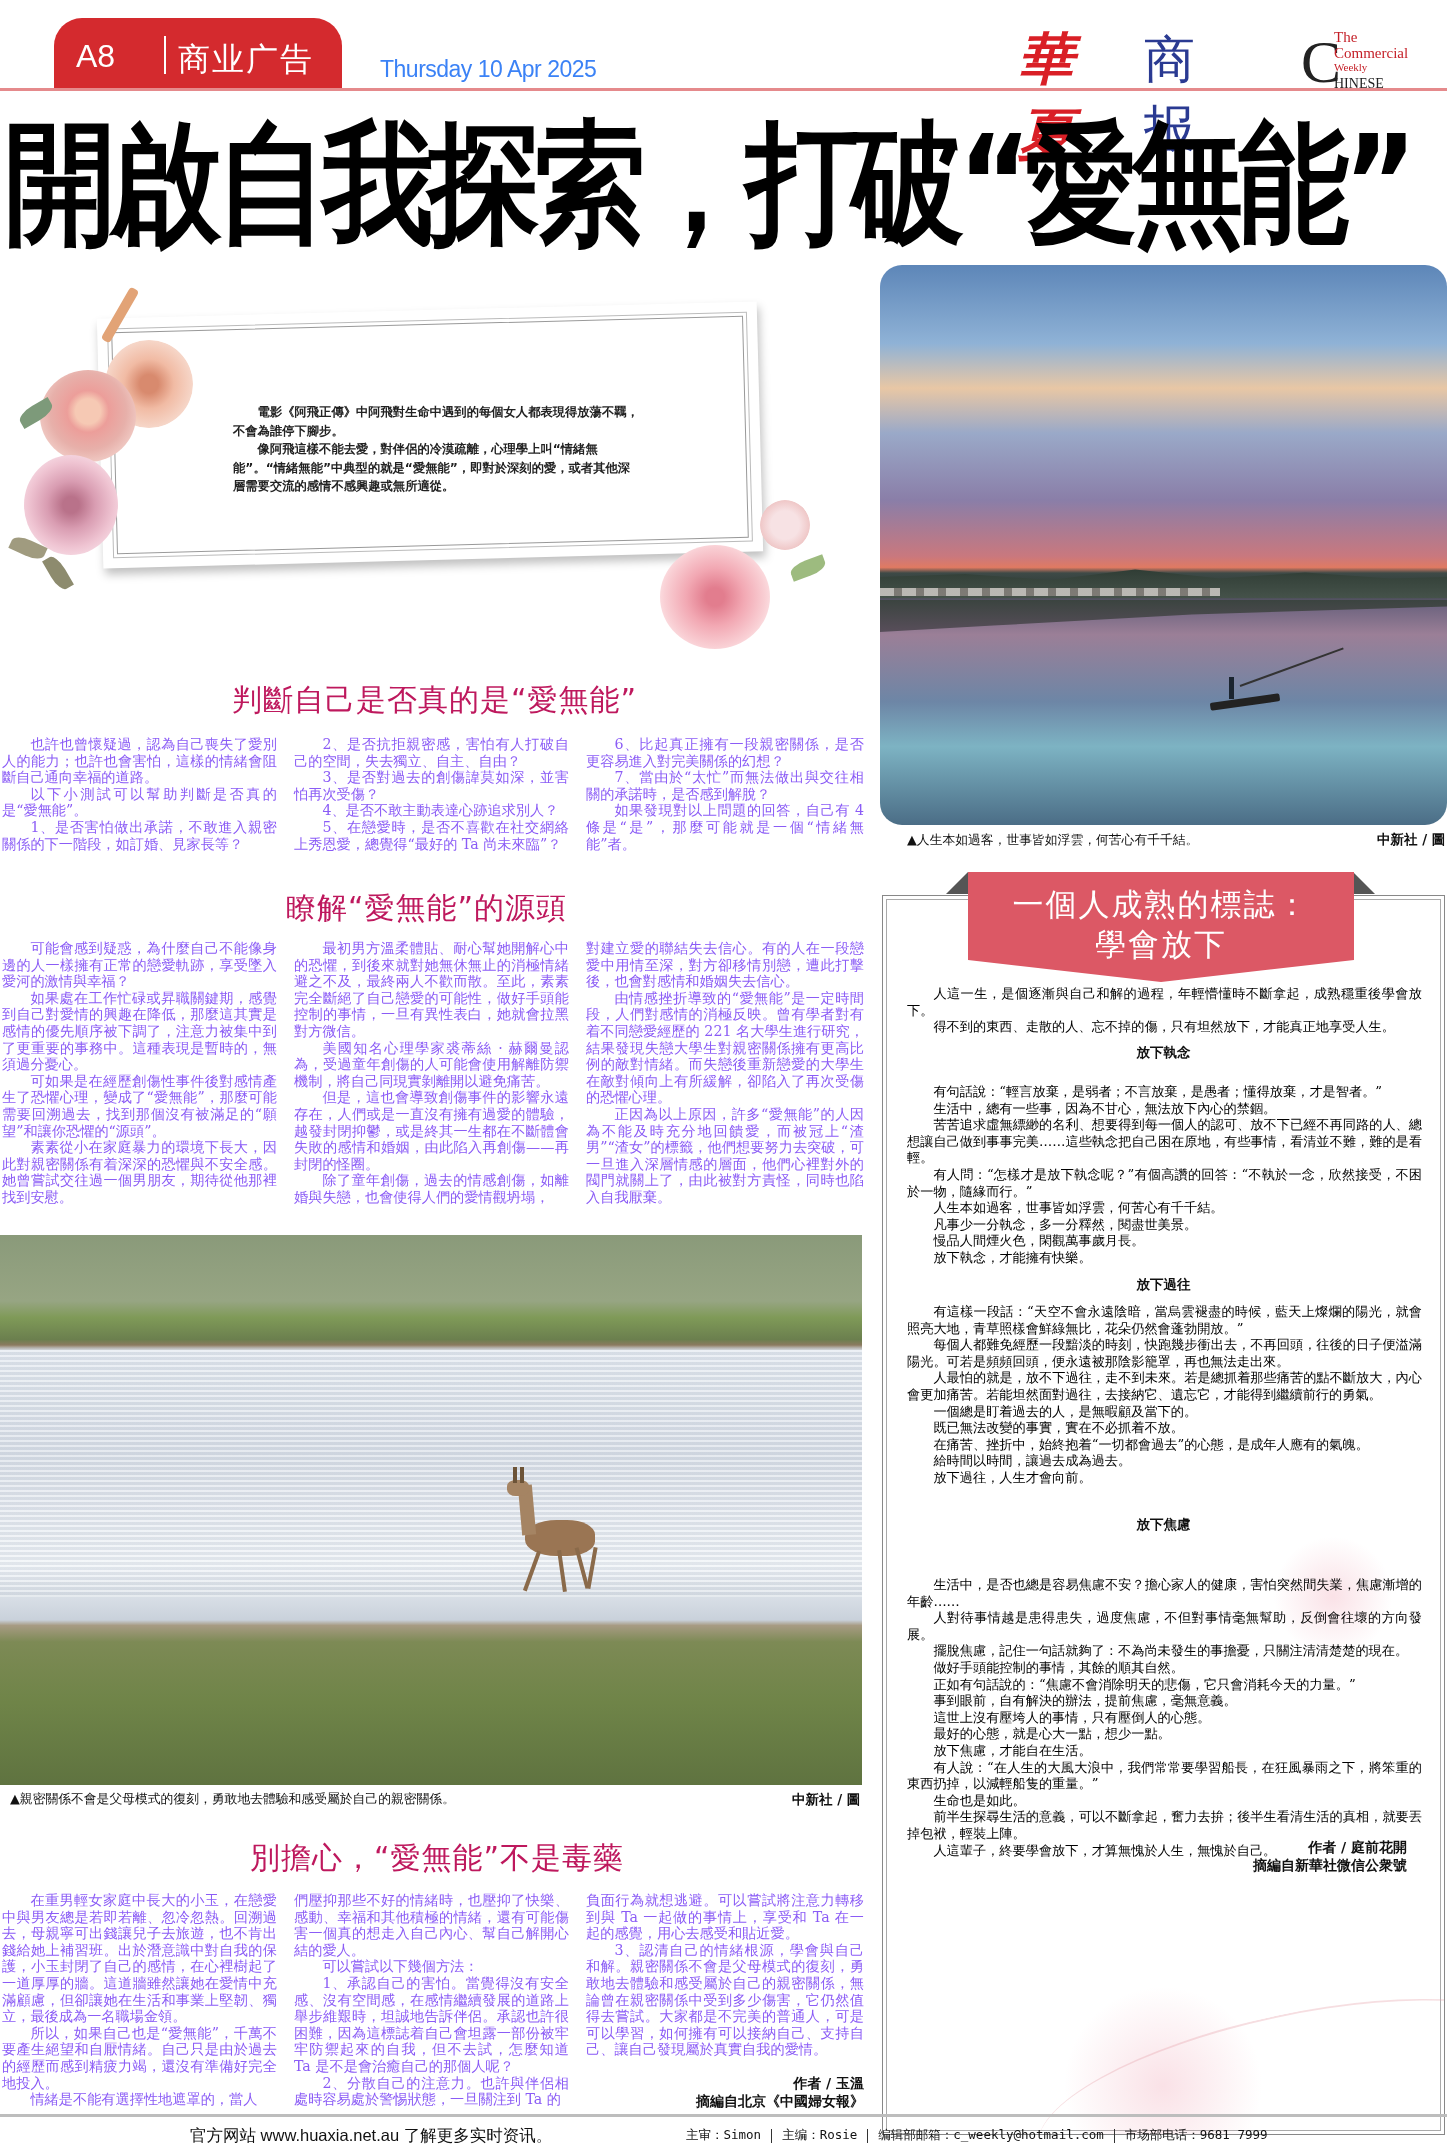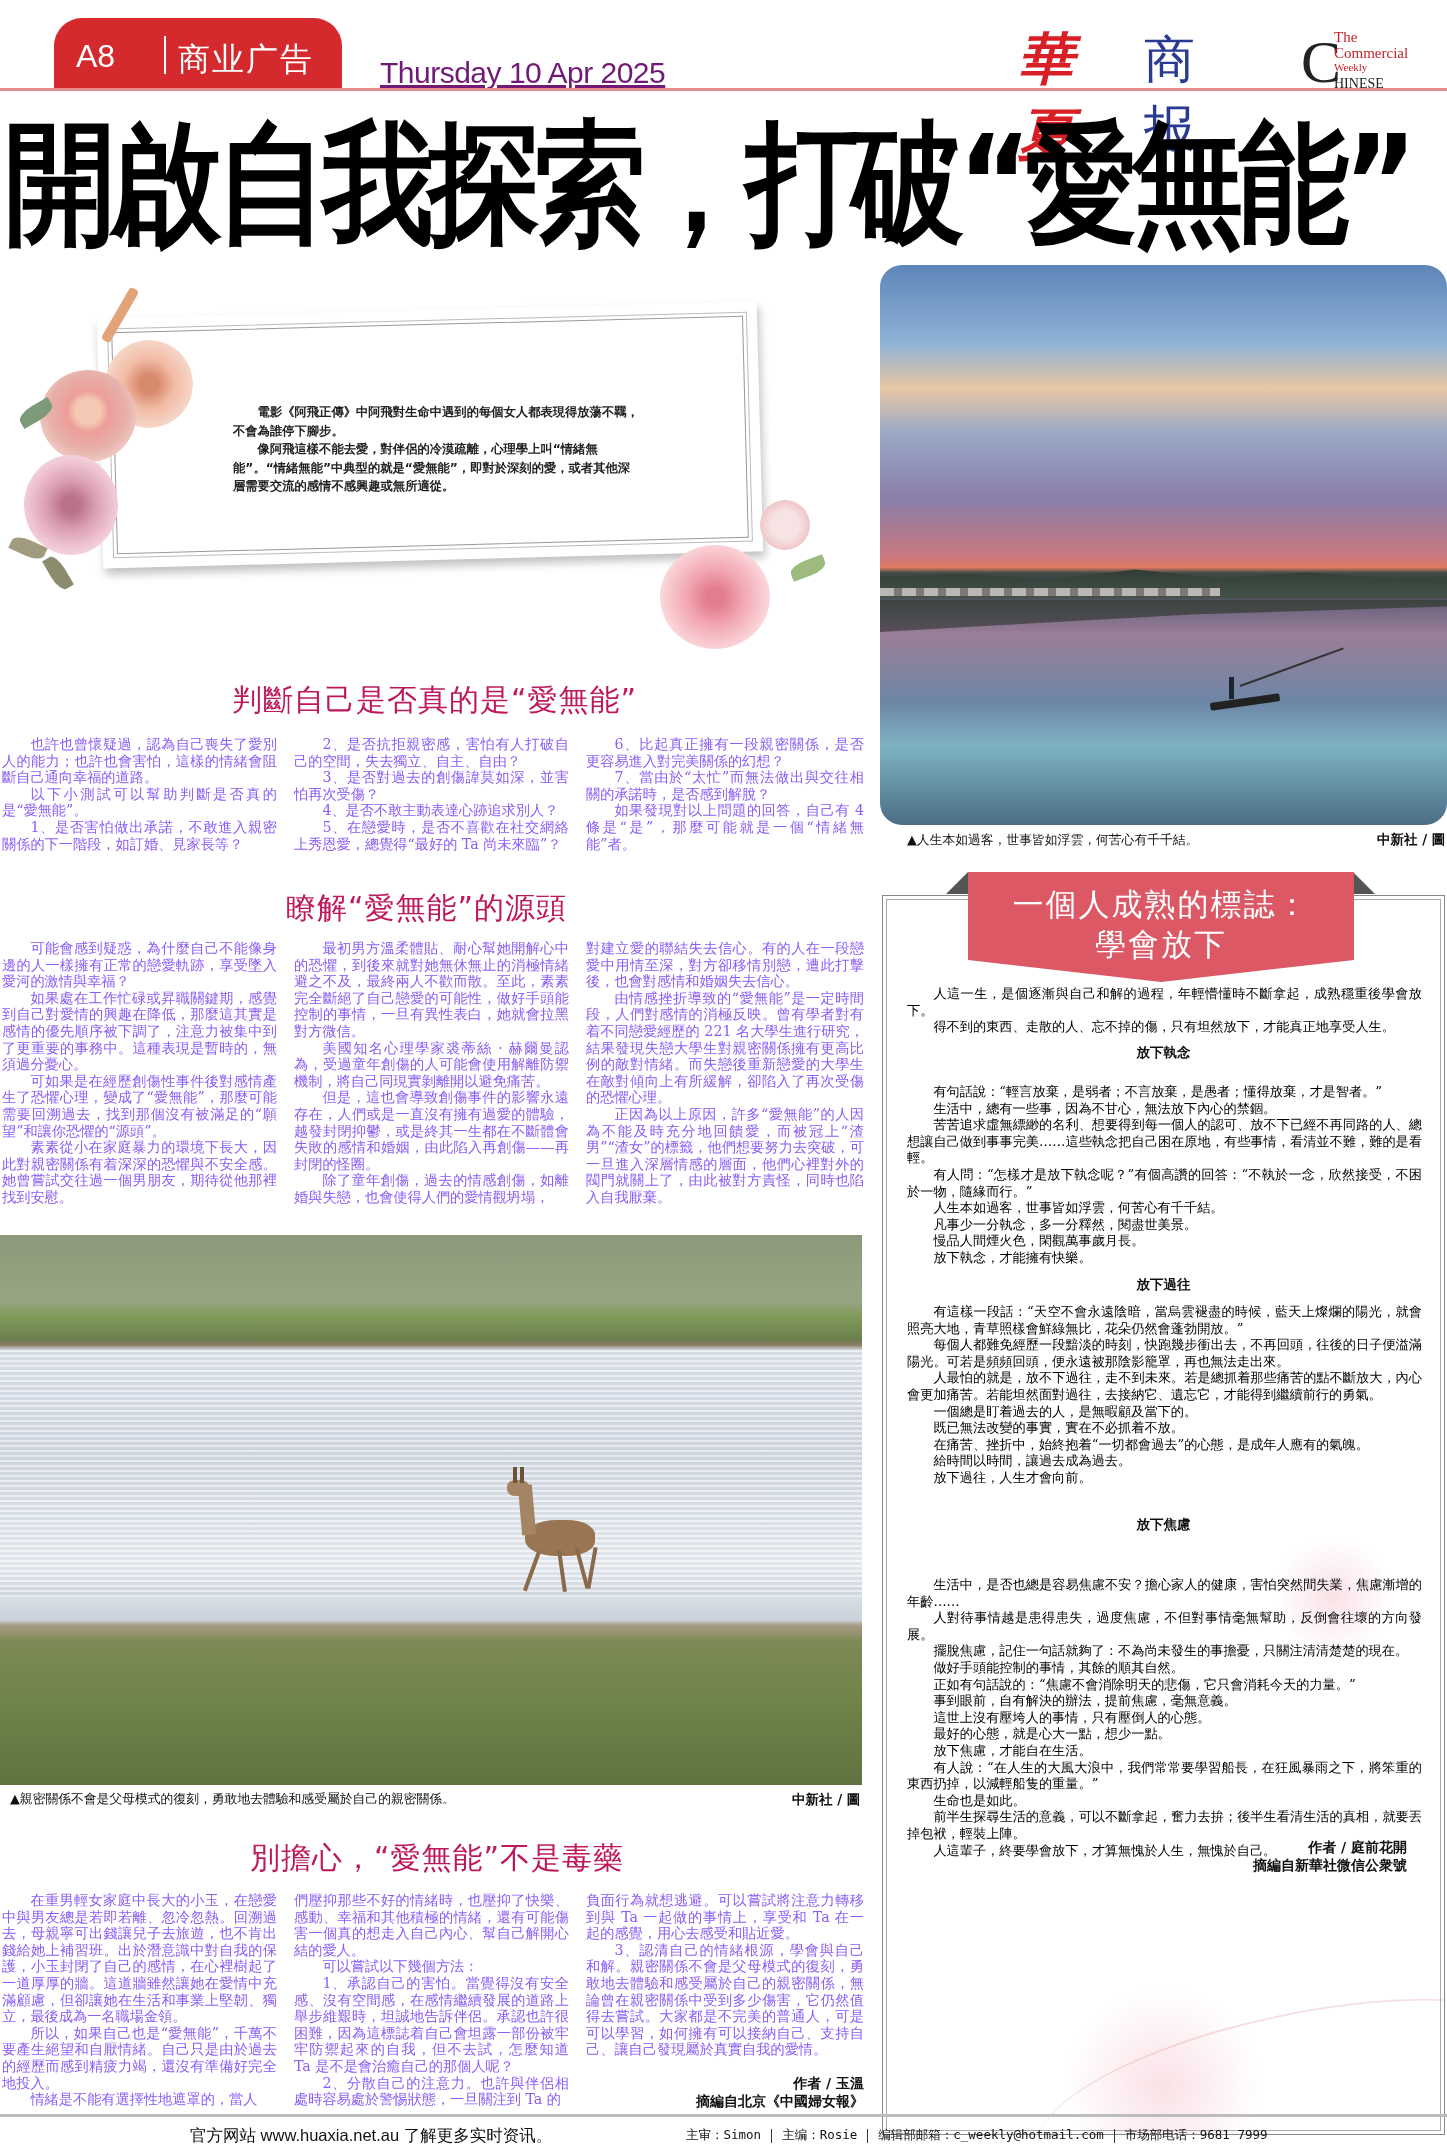--- a/index.html
+++ b/index.html
@@ -6,21 +6,21 @@
   html, body { width: 1447px; height: 2150px; background: #ffffff; overflow: hidden; }
   body { position: relative; font-family: "DejaVu Sans", "Liberation Sans", sans-serif; color: #111; }
 
   
   .masthead { position: absolute; left: 8px; top: 0; width: 1447px; height: 76px; border-radius: 21px; }
   .page-tab { position: absolute; left: 46px; top: 18px; width: 288px; height: 70px; background: #d42a2e; border-radius: 28px 28px 0 0; }
   .page-tab span { position: absolute; top: 20px; color: #fff; font-family: "Liberation Sans", sans-serif; font-size: 32px; }
   .page-tab .pno { left: 22px; }
   .page-tab .sep { left: 110px; top: 18px; width: 2px; height: 38px; background: #fff; }
   .page-tab .sec { left: 124px; letter-spacing: 2px; }
-  .dateline { position: absolute; left: 372px; top: 56px; font-family: "Liberation Sans", sans-serif; font-size: 30px; color: #701a75; letter-spacing: -0.5px; text-decoration: underline; }
+  .dateline { position: absolute; left: 372px; top: 56px; font-family: "Liberation Sans", sans-serif; font-size: 23px; color: #3b82f6; letter-spacing: -0.5px; }
   .logo { position: absolute; left: 1010px; top: 22px; height: 70px; }
   .logo .hua { position: absolute; left: 0; top: 0; font-family: "DejaVu Serif", serif; font-size: 56px; font-weight: bold; font-style: italic; color: #d91f26; letter-spacing: -6px; }
   .logo .shang { position: absolute; left: 126px; top: 4px; font-family: "DejaVu Sans", sans-serif; font-size: 51px; color: #2a3a92; letter-spacing: -2px; }
   .logo .c-big { position: absolute; left: 283px; top: 6px; font-family: "Liberation Serif", serif; font-size: 60px; color: #222; }
   .logo .en { position: absolute; left: 316px; top: 8px; font-family: "Liberation Serif", serif; color: #c41e26; line-height: 1.05; }
   .logo .en .l1 { font-size: 15px; display:block; }
   .logo .en .l2 { font-size: 11px; display:block; }
   .logo .en .l3 { font-size: 14px; color: #222; display:block; margin-top: 4px; }
   .rule-top { position: absolute; left: 0; top: 88px; width: 1447px; height: 3px; background: #e58a8c; }
 

